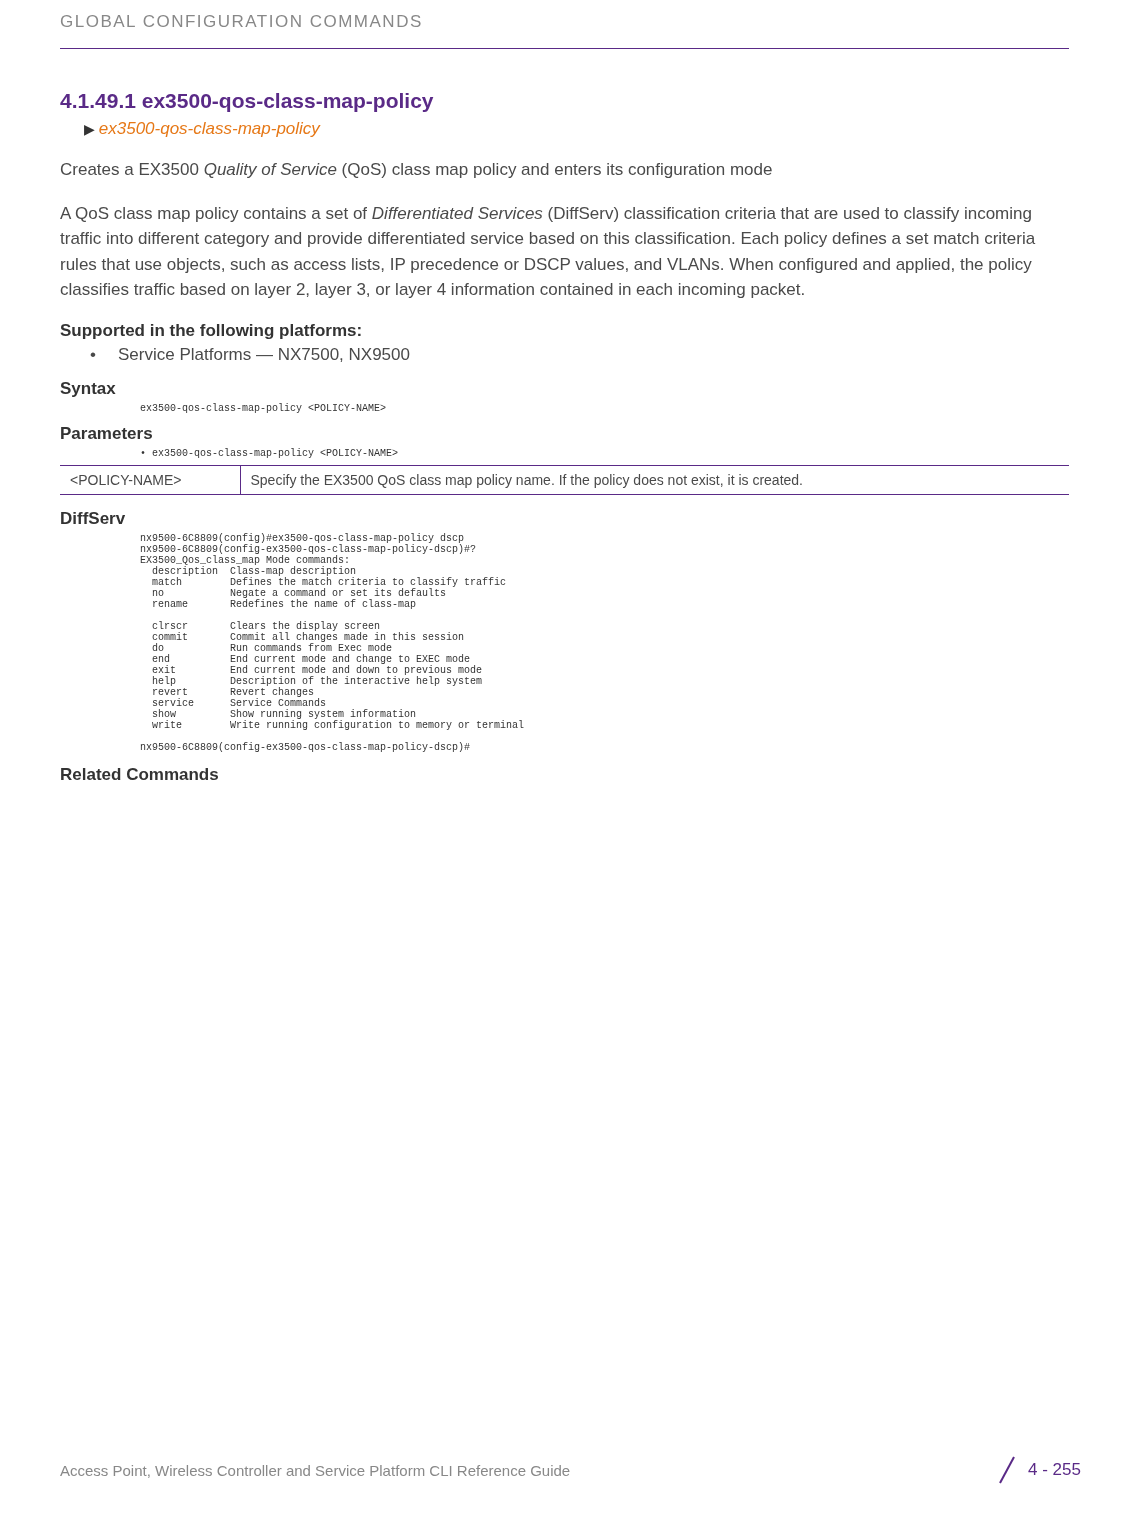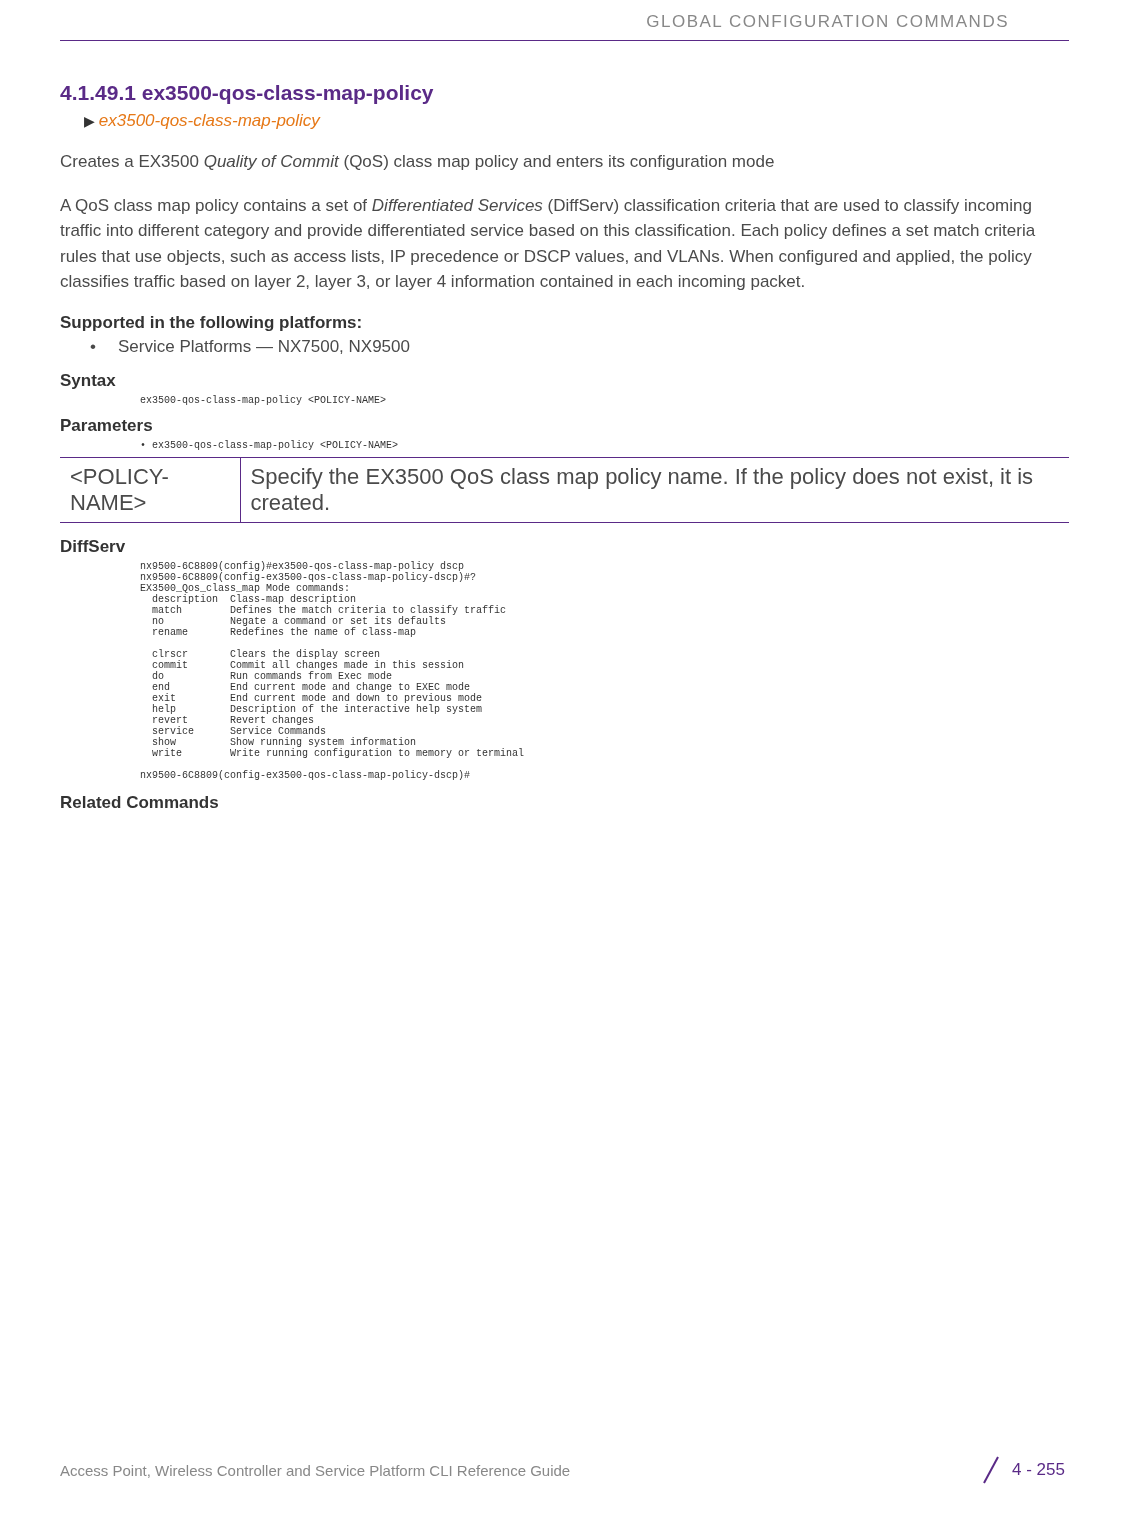--- a/index.html
+++ b/index.html
@@ -5,22 +5,21 @@
     * { margin: 0; padding: 0; box-sizing: border-box; }
     body {
       font-family: Arial, Helvetica, sans-serif;
       width: 1129px;
       height: 1515px;
       background: #fff;
       color: #4a4a4a;
       position: relative;
     }
     .page-header {
-      text-align: right;
-      padding: 12px 60px 8px 0;
+      padding: 12px 60px 16px 0;
       font-size: 17px;
       letter-spacing: 1.5px;
       color: #888;
       font-weight: 300;
       border-bottom: 1.5px solid #5a2a87;
       margin: 0 60px 40px 60px;
     }
     .content {
       padding: 0 60px;
     }
@@ -89,41 +88,41 @@
     }
     .param-table {
       width: 100%;
       border-collapse: collapse;
       margin-bottom: 14px;
     }
     .param-table td {
       border-top: 1.5px solid #5a2a87;
       border-bottom: 1.5px solid #5a2a87;
       padding: 6px 10px;
-      font-size: 22px;
+      font-size: 14px;
       color: #4a4a4a;
       vertical-align: top;
     }
     .param-table td:first-child {
       width: 180px;
       border-right: 1px solid #5a2a87;
     }
     .example-block {
       margin-left: 80px;
       margin-bottom: 12px;
     }
     .related-cmd {
       color: #e67817;
       font-style: italic;
     }
     .page-footer {
       position: absolute;
       bottom: 30px;
       left: 60px;
-      right: 64px;
+      right: 48px;
       display: flex;
       align-items: center;
       justify-content: space-between;
       font-size: 15px;
       color: #888;
     }
     .footer-right {
       display: flex;
       align-items: center;
       gap: 6px;
@@ -147,21 +146,21 @@
   <div class="section-heading">
     <span>4.1.49.1</span>
     <span>ex3500-qos-class-map-policy</span>
   </div>
 
   <div class="breadcrumb">
     <span class="arrow">▶</span><span>ex3500-qos-class-map-policy</span>
   </div>
 
   <p class="body-text">
-    <span>Creates a EX3500 </span><span class="italic">Quality of Commit</span><span> (QoS) class map policy and enters its configuration mode</span>
+    <span>Creates a EX3500 </span><span class="italic">Quality of Service</span><span> (QoS) class map policy and enters its configuration mode</span>
   </p>
 
   <p class="body-text">
     <span>A QoS class map policy contains a set of </span><span class="italic">Differentiated Services</span><span> (DiffServ) classification criteria that are used to classify incoming traffic into different category and provide differentiated service based on this classification. Each policy defines a set match criteria rules that use objects, such as access lists, IP precedence or DSCP values, and VLANs. When configured and applied, the policy classifies traffic based on layer 2, layer 3, or layer 4 information contained in each incoming packet.</span>
   </p>
 
   <div class="sub-heading">Supported in the following platforms:</div>
   <ul class="bullet-list">
     <li>Service Platforms — NX7500, NX9500</li>
   </ul>

